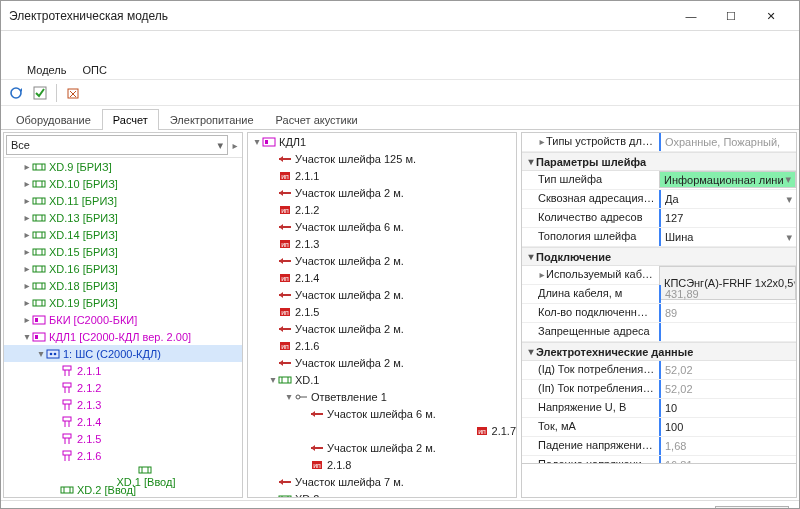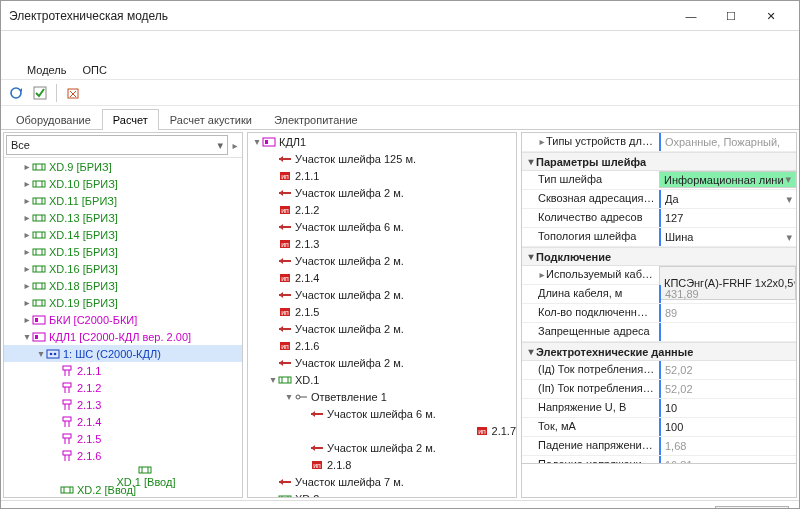--- a/index.html
+++ b/index.html
@@ -80,22 +80,22 @@
     <svg width="14" height="14">
         <rect x="2" y="3" width="10" height="9" fill="none" stroke="#c05020"></rect>
         <path d="M4 5 L10 11 M10 5 L4 11" stroke="#c05020"></path>
       </svg>
   </span>
 </div>
 
 <div class="tabstrip">
   <div class="tab">Оборудование</div>
   <div class="tab active">Расчет</div>
+  <div class="tab">Электропитание</div>
   <div class="tab">Расчет акустики</div>
-  <div class="tab">Электропитание</div>
 </div>
 
 <div class="content">
 
   <div class="panel left">
     <div class="filterbar">
       <div class="filter-select">
         <span>Все</span>
         <span style="margin-left:auto;color:#666">▾</span>
       </div>

